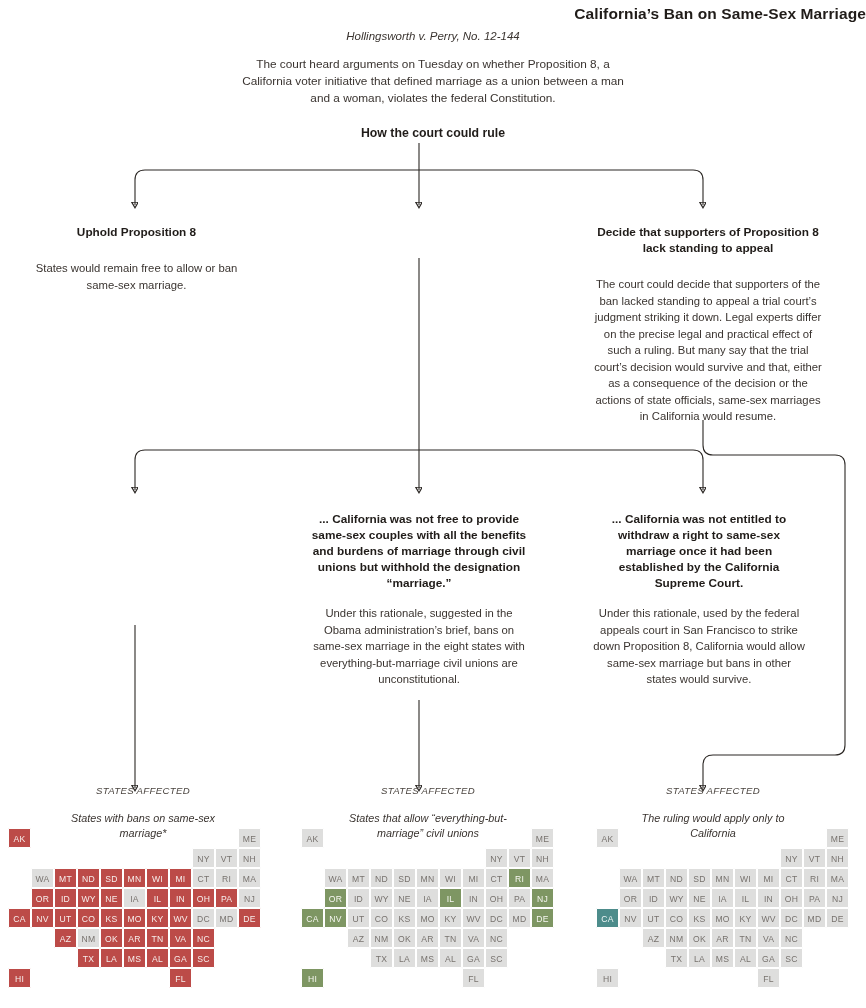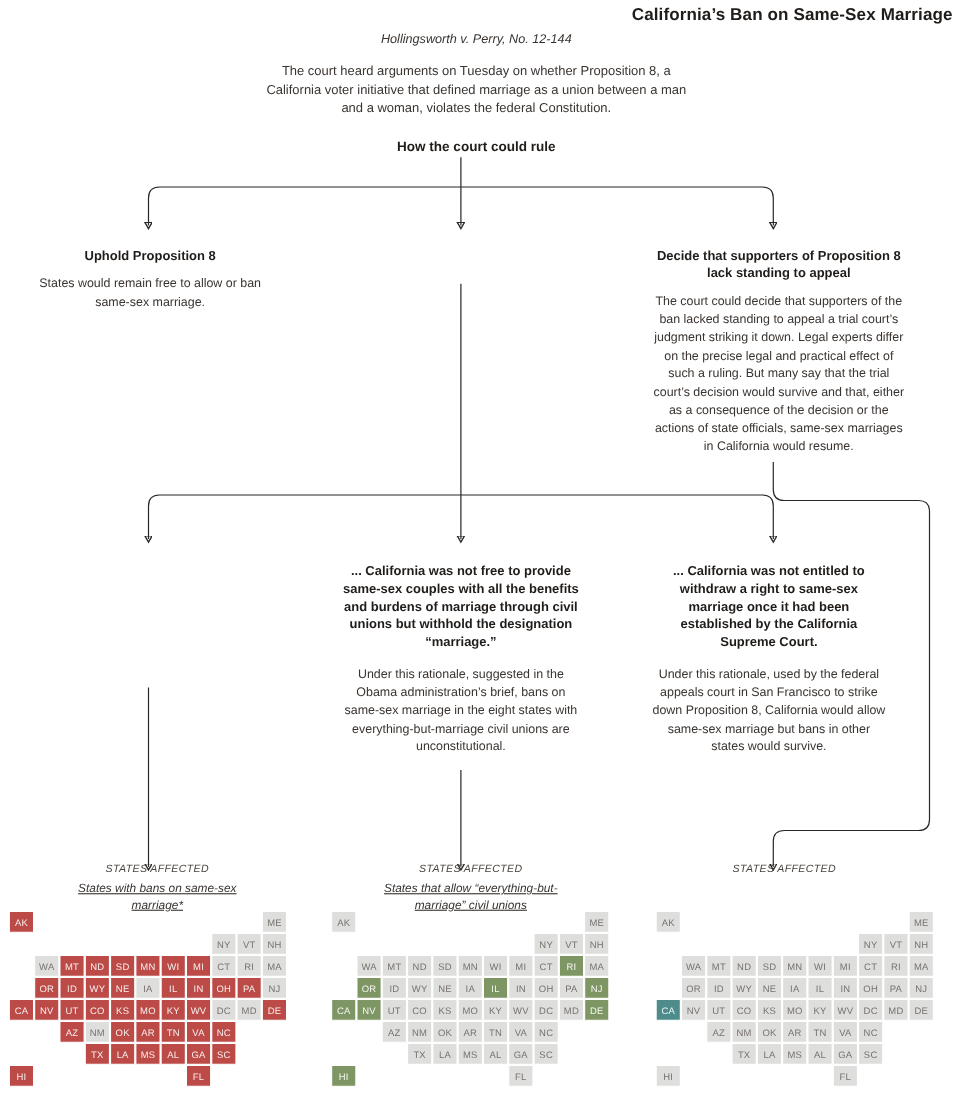--- a/index.html
+++ b/index.html
@@ -72,43 +72,42 @@
     font-size: 11.3px;
     line-height: 16.5px;
     text-align: center;
     color: #3a3430;
   }
 
   
   .t1a { position:absolute; left: 28px;  top: 224px; width: 217px; }
   .t1b { position:absolute; left: 310px; top: 224px; width: 217px; }
   .t1c { position:absolute; left: 592px; top: 224px; width: 232px; }
-  .t1a .col-body, .t1b .col-body, .t1c .col-body { margin-top: 10px; }
+  .t1a .col-body, .t1b .col-body, .t1c .col-body { margin-top: 20px; }
 
   
   .t2a { position:absolute; left: 30px;  top: 511px; width: 212px; }
   .t2b { position:absolute; left: 307px; top: 511px; width: 224px; }
   .t2c { position:absolute; left: 592px; top: 511px; width: 214px; }
   .t2a .col-body, .t2b .col-body, .t2c .col-body { margin-top: 14px; }
 
   
   .sa-wrap { position: absolute; text-align: center; }
   .sa-label {
     font-size: 9.6px;
     letter-spacing: 0.35px;
     color: #4a443f;
     font-style: italic;
   }
   .sa-sub {
     font-size: 10.8px;
     font-style: italic;
     line-height: 14.5px;
     color: #3a3430;
-    margin-top: 5px;
-    text-decoration: underline;
+    margin-top: 15px;
   }
   .sa1 { left: 48px;  top: 785px; width: 190px; }
   .sa2 { left: 333px; top: 785px; width: 190px; }
   .sa3 { left: 618px; top: 785px; width: 190px; }
 
   
   .gridmap { position: absolute; }
   .cell {
     position: absolute;
     width: 23px;
@@ -192,20 +191,21 @@
   <div class="sa-wrap sa1">
     <div class="sa-label">STATES AFFECTED</div>
     <div class="sa-sub">States with bans on same-sex marriage*</div>
   </div>
   <div class="sa-wrap sa2">
     <div class="sa-label">STATES AFFECTED</div>
     <div class="sa-sub">States that allow “everything-but-marriage” civil unions</div>
   </div>
   <div class="sa-wrap sa3">
     <div class="sa-label">STATES AFFECTED</div>
+    <div class="sa-sub">The ruling would apply only to California</div>
   </div>
 
   <div class="gridmap" id="map-0" style="left: 8px; top: 828px; width: 253px; height: 160px;">
       <div class="cell red" style="left: 0px; top: 0px;">AK</div>
       <div class="cell off" style="left: 230px; top: 0px;">ME</div>
       <div class="cell off" style="left: 184px; top: 20px;">NY</div>
       <div class="cell off" style="left: 207px; top: 20px;">VT</div>
       <div class="cell off" style="left: 230px; top: 20px;">NH</div>
       <div class="cell off" style="left: 23px; top: 40px;">WA</div>
       <div class="cell red" style="left: 46px; top: 40px;">MT</div>

